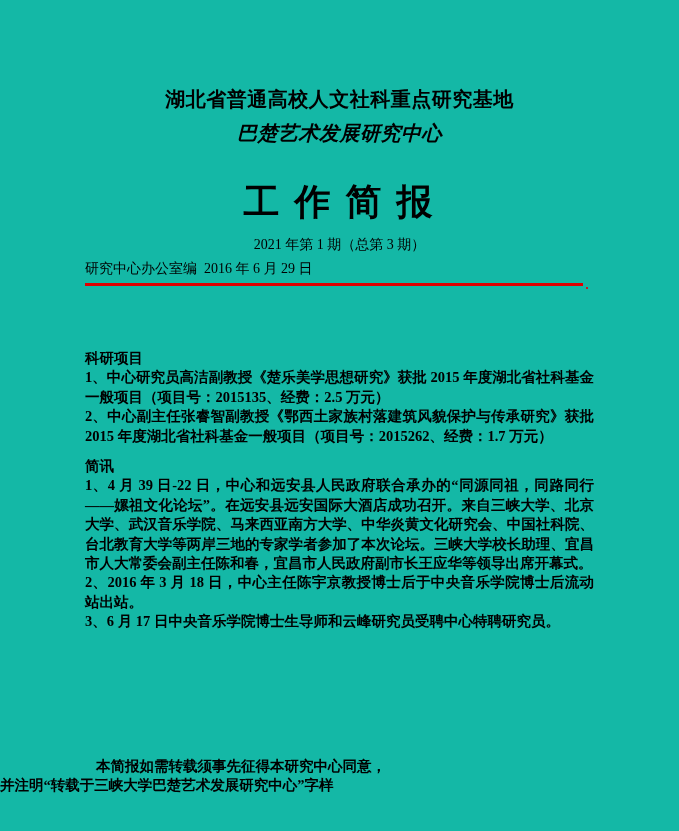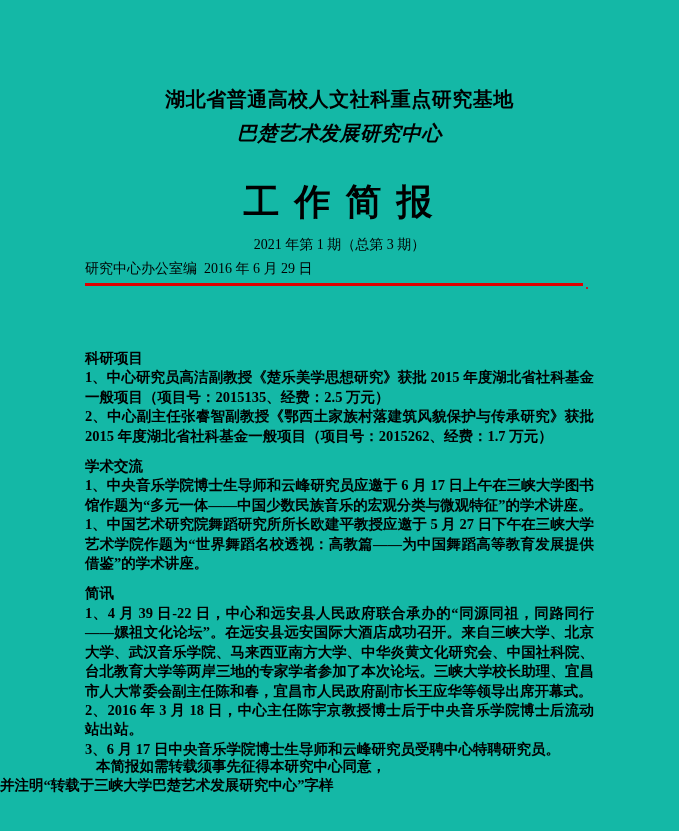--- a/index.html
+++ b/index.html
@@ -79,25 +79,20 @@
   </div>
 
   <div class="doc-body">
 
     <section>
       <div class="sec-heading">科研项目</div>
       <p>1、中心研究员高洁副教授《楚乐美学思想研究》获批 2015 年度湖北省社科基金一般项目（项目号：2015135、经费：2.5 万元）</p>
       <p>2、中心副主任张睿智副教授《鄂西土家族村落建筑风貌保护与传承研究》获批 2015 年度湖北省社科基金一般项目（项目号：2015262、经费：1.7 万元）</p>
     </section>
 
-    <section>
-      <div class="sec-heading">学术交流</div>
-      <p>1、中央音乐学院博士生导师和云峰研究员应邀于 6 月 17 日上午在三峡大学图书馆作题为“多元一体——中国少数民族音乐的宏观分类与微观特征”的学术讲座。</p>
-      <p>1、中国艺术研究院舞蹈研究所所长欧建平教授应邀于 5 月 27 日下午在三峡大学艺术学院作题为“世界舞蹈名校透视：高教篇——为中国舞蹈高等教育发展提供借鉴”的学术讲座。</p>
-    </section>
 
     <section>
       <div class="sec-heading">简讯</div>
       <p>1、4 月 39 日-22 日，中心和远安县人民政府联合承办的“同源同祖，同路同行——嫘祖文化论坛”。在远安县远安国际大酒店成功召开。来自三峡大学、北京大学、武汉音乐学院、马来西亚南方大学、中华炎黄文化研究会、中国社科院、台北教育大学等两岸三地的专家学者参加了本次论坛。三峡大学校长助理、宜昌市人大常委会副主任陈和春，宜昌市人民政府副市长王应华等领导出席开幕式。</p>
       <p>2、2016 年 3 月 18 日，中心主任陈宇京教授博士后于中央音乐学院博士后流动站出站。</p>
       <p>3、6 月 17 日中央音乐学院博士生导师和云峰研究员受聘中心特聘研究员。</p>
     </section>
 
   </div>
 

